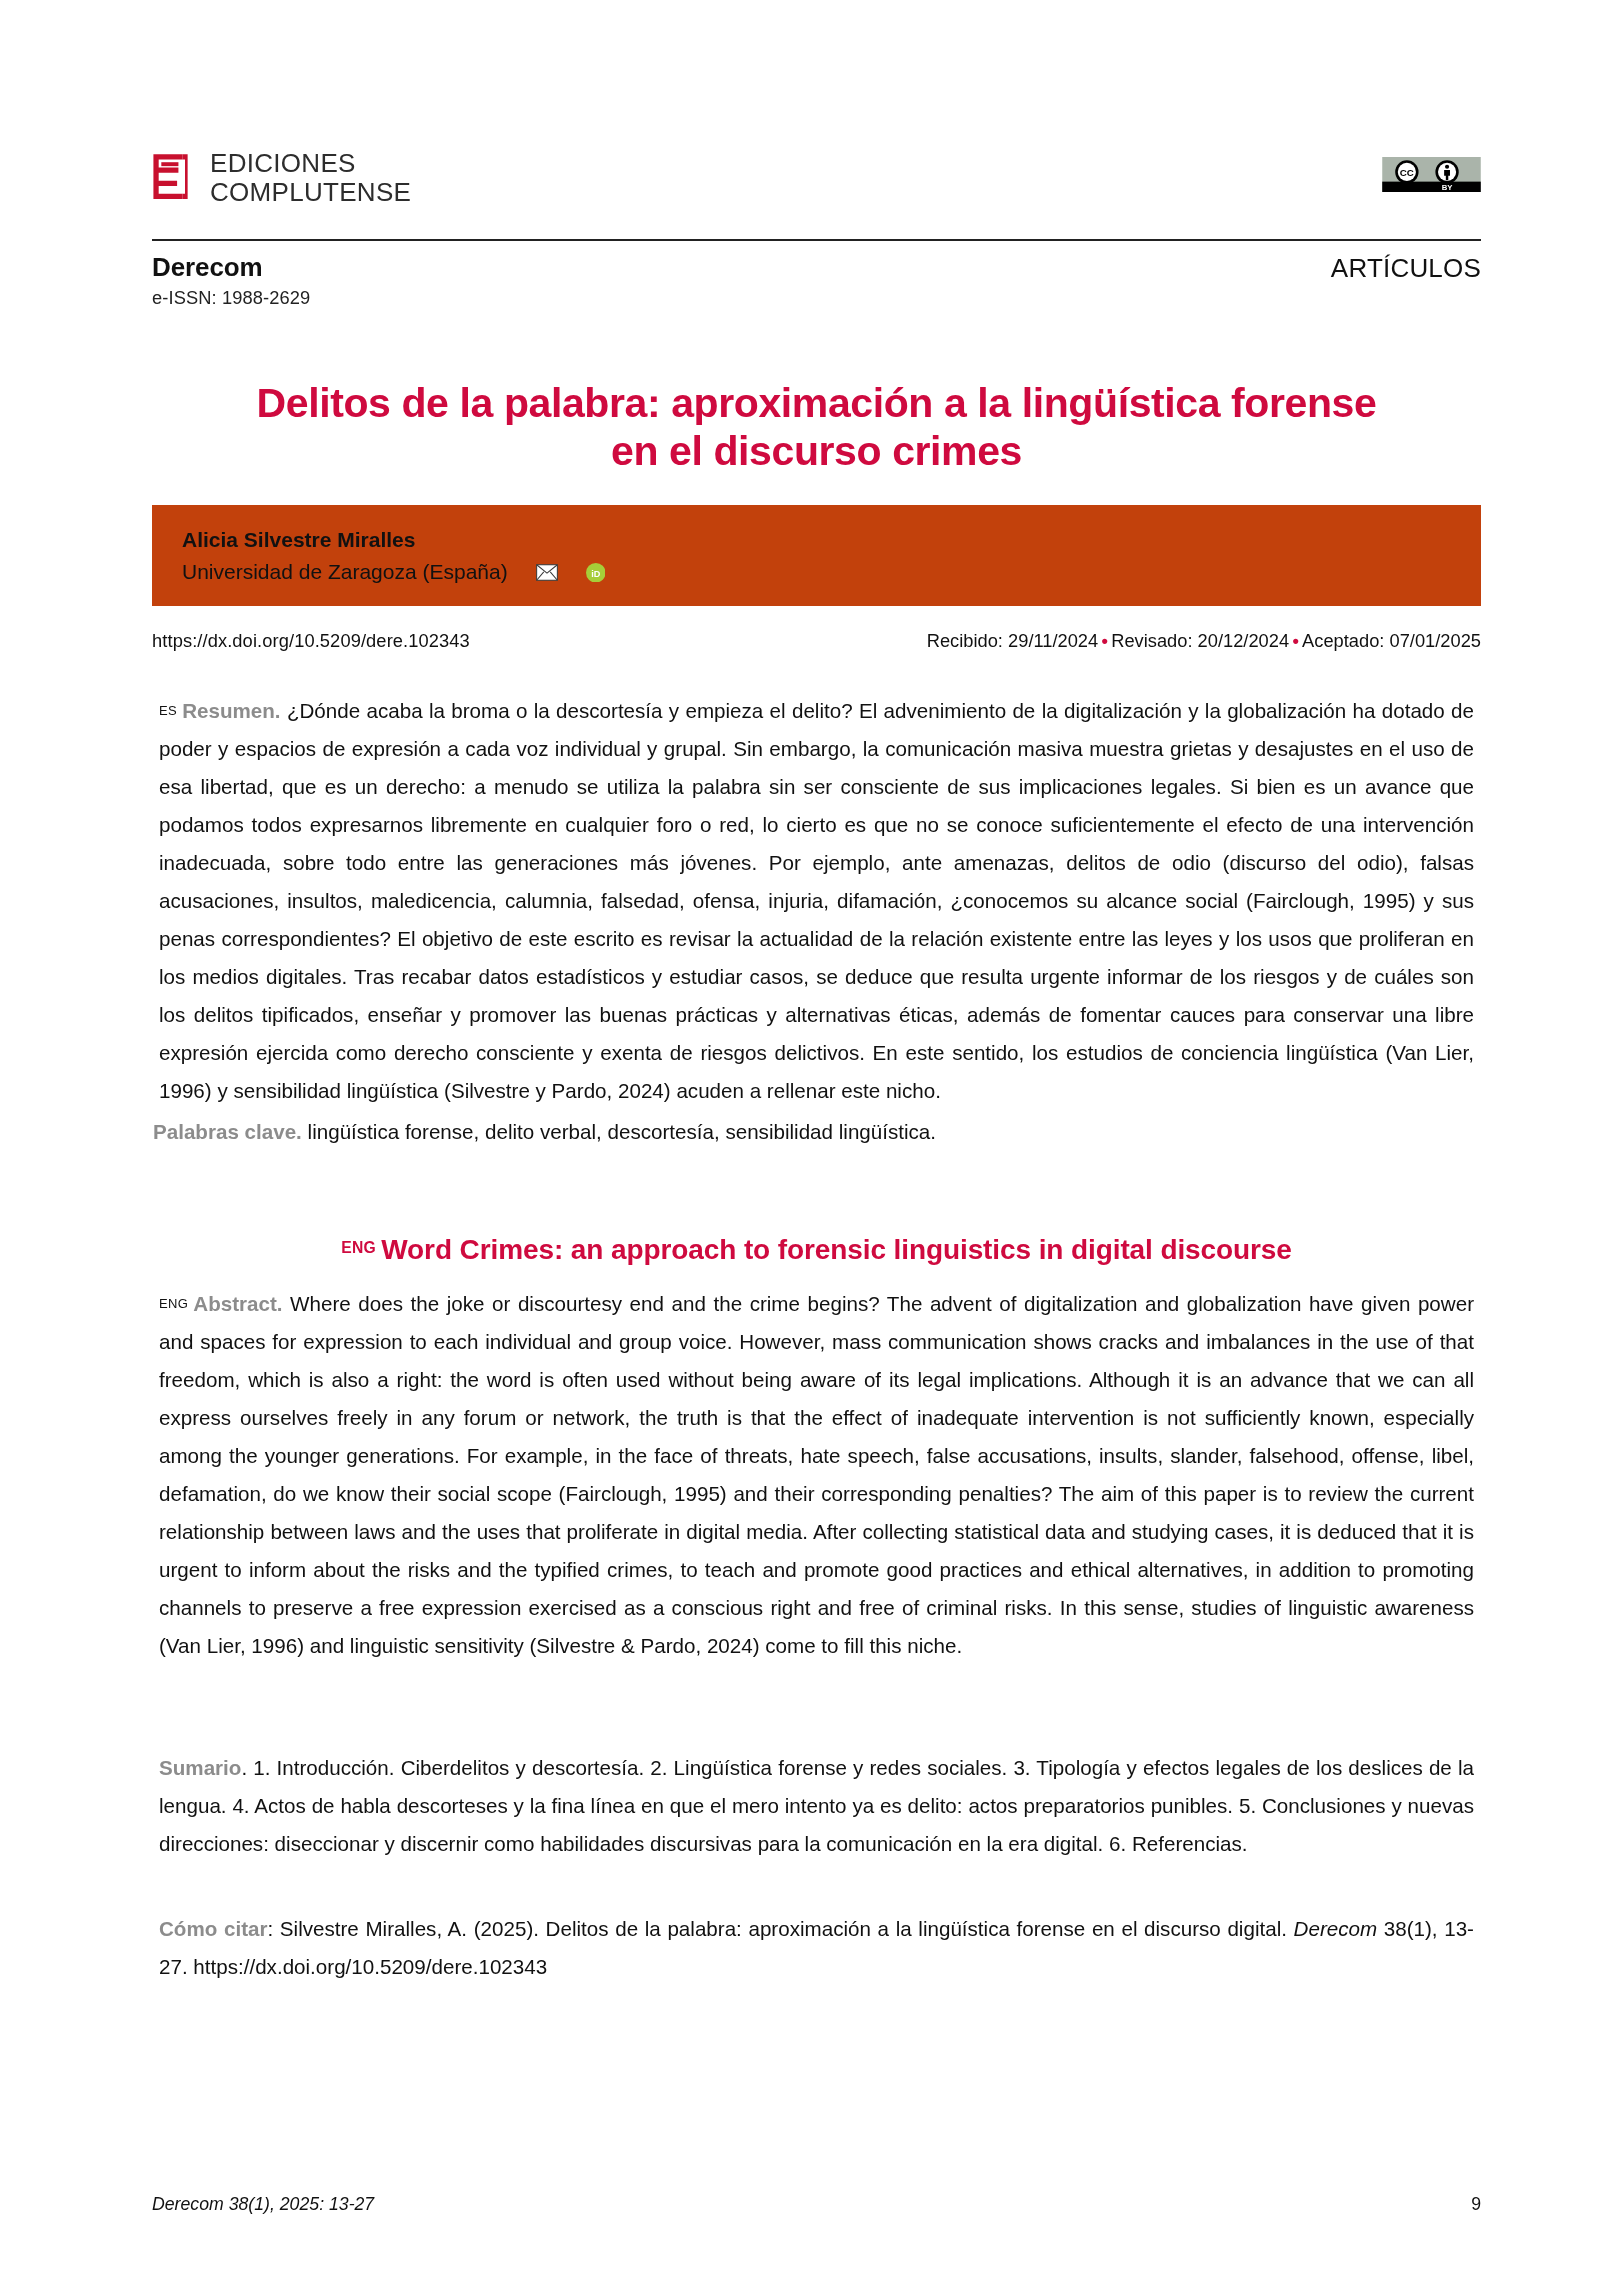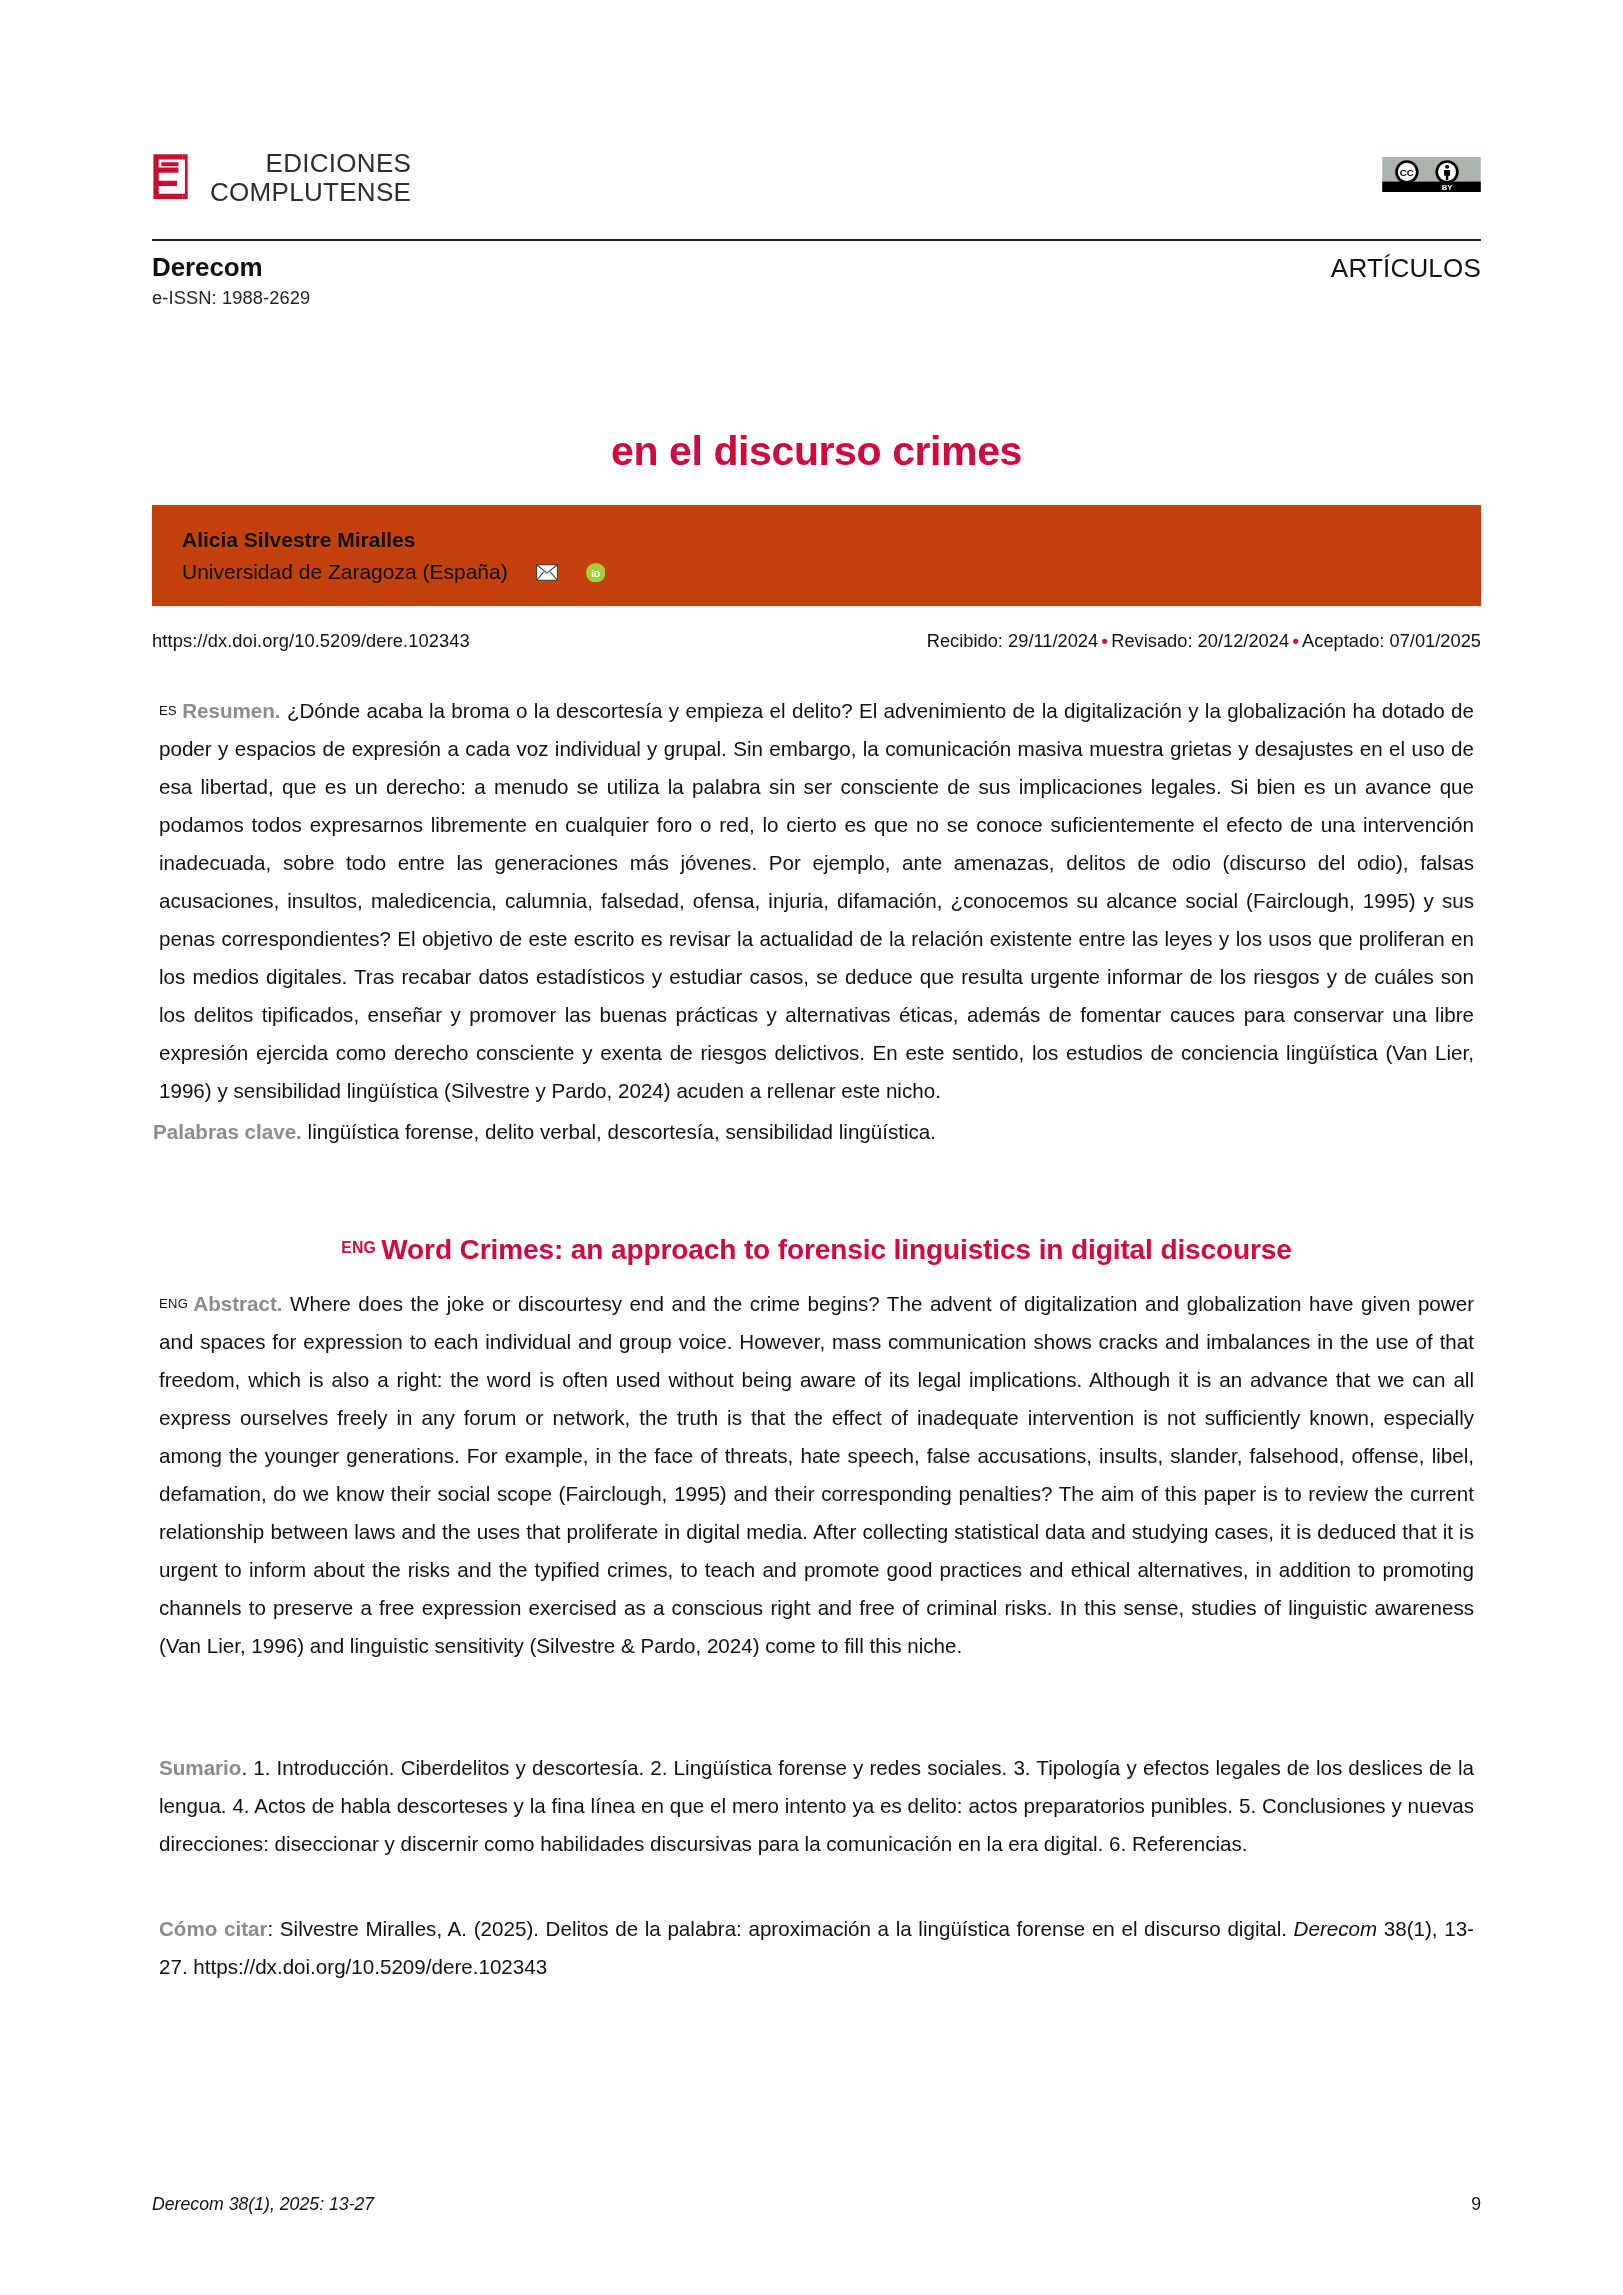--- a/index.html
+++ b/index.html
@@ -32,21 +32,20 @@
     width: 1329px;
   }
 
   
   .masthead {
     position: absolute;
     top: 149px;
     left: 0;
     width: 1329px;
     height: 79px;
-    text-align: right;
   }
   .brand {
     position: absolute;
     left: 0;
     top: 0;
     display: flex;
     align-items: center;
     gap: 17px;
   }
   .brand-mark {
@@ -326,21 +325,21 @@
 
     <div class="rule-top"></div>
 
     <div class="journal-row">
       <div class="journal-name">Derecom</div>
       <div class="journal-issn">e-ISSN: 1988-2629</div>
       <div class="section-kicker">ARTÍCULOS</div>
     </div>
 
     <h1 class="doc-title">
-      <br>
+      <span>Delitos de la palabra: aproximación a la lingüística forense</span><br>
       <span>en el discurso crimes</span>
     </h1>
 
     <div class="author-box">
       <div class="author-name">Alicia Silvestre Miralles</div>
       <div class="author-affil-line">
         <span class="author-affil">Universidad de Zaragoza (España)</span>
         <span class="mail-icon">
           <svg width="22" height="17" viewBox="0 0 34 26" xmlns="http://www.w3.org/2000/svg">
             <rect x="1" y="1" width="32" height="24" fill="#ffffff" stroke="#3a3a3a" stroke-width="1.6"></rect>

